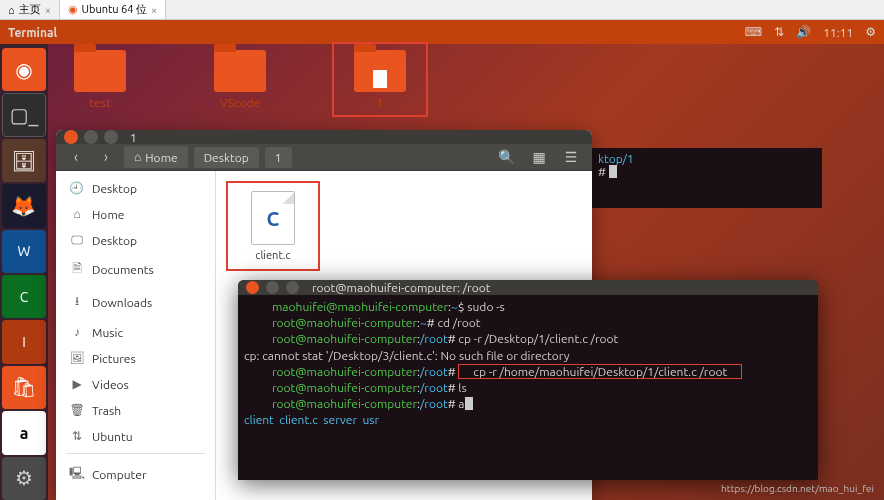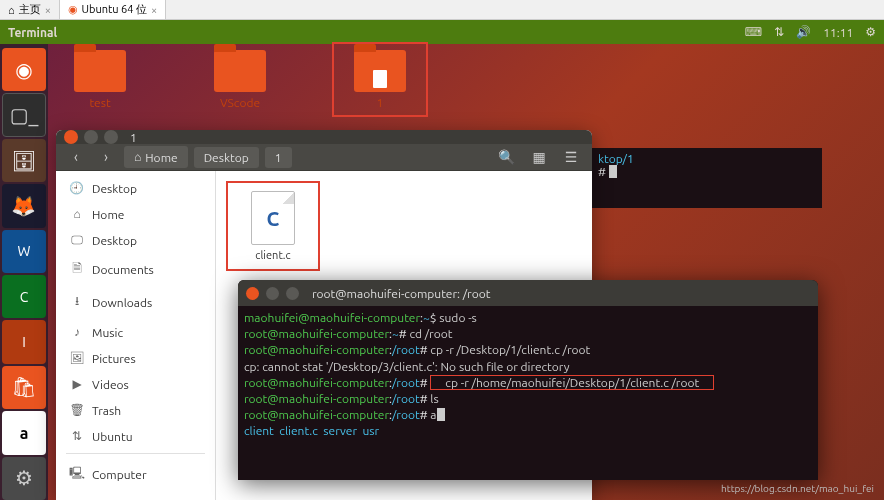--- a/index.html
+++ b/index.html
@@ -3,21 +3,21 @@
 <meta charset="utf-8">
 <style>
 * { margin: 0; padding: 0; box-sizing: border-box; font-family: Ubuntu, "Segoe UI", sans-serif; }
 body { width: 884px; height: 500px; overflow: hidden; position: relative; background: #2c001e; }
 
 .browser-tabs { height: 20px; background: #f0f0f0; display: flex; align-items: center; font-size: 11px; border-bottom: 1px solid #ccc; }
 .tab { padding: 2px 8px; display: flex; align-items: center; gap: 4px; border-right: 1px solid #ccc; }
 .tab.active { background: #fff; }
 .tab .close-x { color: #888; cursor: pointer; }
 
-.top-panel { height: 24px; background: #4d7c0f; color: #dfd8d2; display: flex; align-items: center; padding: 0 8px; font-size: 12px; }
+.top-panel { height: 24px; background: #c2410c; color: #dfd8d2; display: flex; align-items: center; padding: 0 8px; font-size: 12px; }
 .top-panel .title { flex: 1; font-weight: bold; }
 .top-panel .indicators { display: flex; gap: 12px; align-items: center; }
 .top-panel .indicators span { display: inline-flex; }
 
 .desktop { position: absolute; top: 44px; left: 0; right: 0; bottom: 0; background: linear-gradient(135deg, #6b1e3f 0%, #a43820 50%, #7a2e1f 100%); }
 
 .launcher { position: absolute; top: 44px; left: 0; width: 48px; bottom: 0; background: #3a1f2e; display: flex; flex-direction: column; padding-top: 4px; gap: 2px; z-index: 5; }
 .launcher .app { width: 44px; height: 44px; margin: 0 2px; border-radius: 4px; display: flex; align-items: center; justify-content: center; font-size: 20px; cursor: pointer; }
 .launcher .ubuntu { background: #e95420; color: #fff; }
 .launcher .term { background: #2e2e2e; color: #ccc; border: 1px solid #555; }
@@ -50,26 +50,26 @@
 .fw-sidebar { width: 160px; background: #fff; border-right: 1px solid #ddd; padding: 4px 0; overflow-y: auto; }
 .fw-sidebar .sb-item { padding: 6px 14px; font-size: 12px; color: #333; cursor: pointer; display: flex; align-items: center; gap: 8px; }
 .fw-sidebar .sb-item .ic { width: 14px; display: inline-flex; justify-content: center; color: #666; }
 .fw-sidebar .sep { height: 1px; background: #e0e0e0; margin: 4px 10px; }
 .fw-content { flex: 1; background: #fff; padding: 12px; }
 .file-item { width: 90px; text-align: center; font-size: 11px; color: #333; padding: 8px; outline: 2px solid #e04030; cursor: pointer; }
 .file-item .file-ico { width: 44px; height: 54px; margin: 0 auto 4px; background: #fff; border: 1px solid #bbb; border-radius: 2px; position: relative; display: flex; align-items: center; justify-content: center; color: #2a5fa5; font-size: 20px; font-weight: bold; }
 .file-item .file-ico::after { content: ""; position: absolute; top: 0; right: 0; width: 12px; height: 12px; background: linear-gradient(135deg, transparent 50%, #ddd 50%); }
 
 .term-window { position: absolute; top: 280px; left: 238px; width: 580px; height: 200px; background: #1a0f14; border-radius: 6px 6px 0 0; box-shadow: 0 4px 24px rgba(0,0,0,0.6); z-index: 20; display: flex; flex-direction: column; font-family: "DejaVu Sans Mono", monospace; font-size: 12px; overflow: hidden; }
-.term-titlebar { height: 26px; background: #3c3b37; display: flex; align-items: center; padding: 0 8px; gap: 7px; color: #ddd; font-size: 12px; }
+.term-titlebar { height: 15px; background: #3c3b37; display: flex; align-items: center; padding: 0 8px; gap: 7px; color: #ddd; font-size: 12px; }
 .term-titlebar .tb-btn { width: 13px; height: 13px; border-radius: 50%; background: #5a5955; cursor: pointer; }
 .term-titlebar .tb-btn.close-b { background: #e95420; }
 .term-body { flex: 1; padding: 4px 6px; color: #ccc; line-height: 1.35; overflow: hidden; }
 .term-body .line { white-space: pre; }
-.p-user { color: #4ec94e; }
+.p-user { color: #4ec94e; margin-left: 28px; }
 .p-root { color: #48c0e8; }
 .p-path { color: #48c0e8; }
 .p-white { color: #e0e0e0; }
 .p-dim { color: #ccc; }
 .hl-cmd { border: 1px solid #e04030; padding: 0 14px; }
 .cursor-blk { display: inline-block; width: 8px; height: 13px; background: #ccc; vertical-align: text-bottom; }
 
 .prev-term { position: absolute; top: 148px; left: 592px; width: 230px; height: 60px; background: #1a0f14; color: #ccc; font-family: monospace; font-size: 12px; padding: 4px 6px; z-index: 8; }
 .prev-term .line { white-space: pre; }
 

